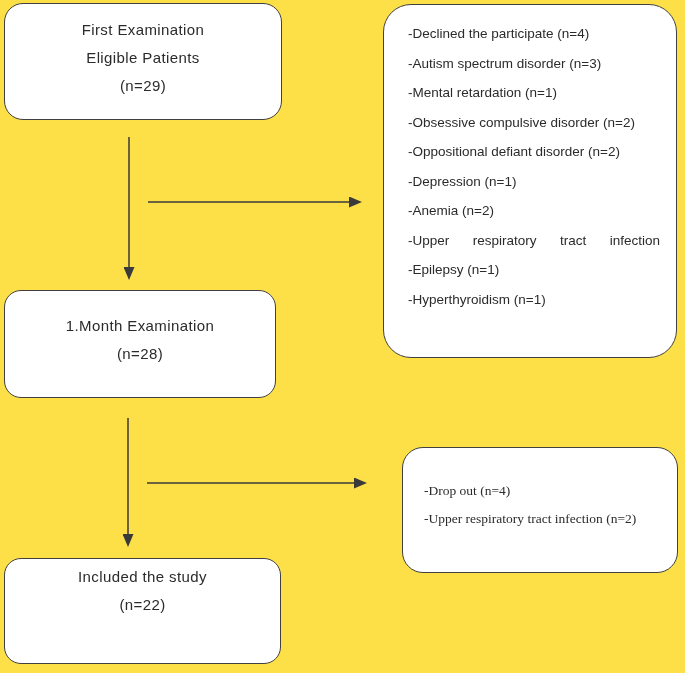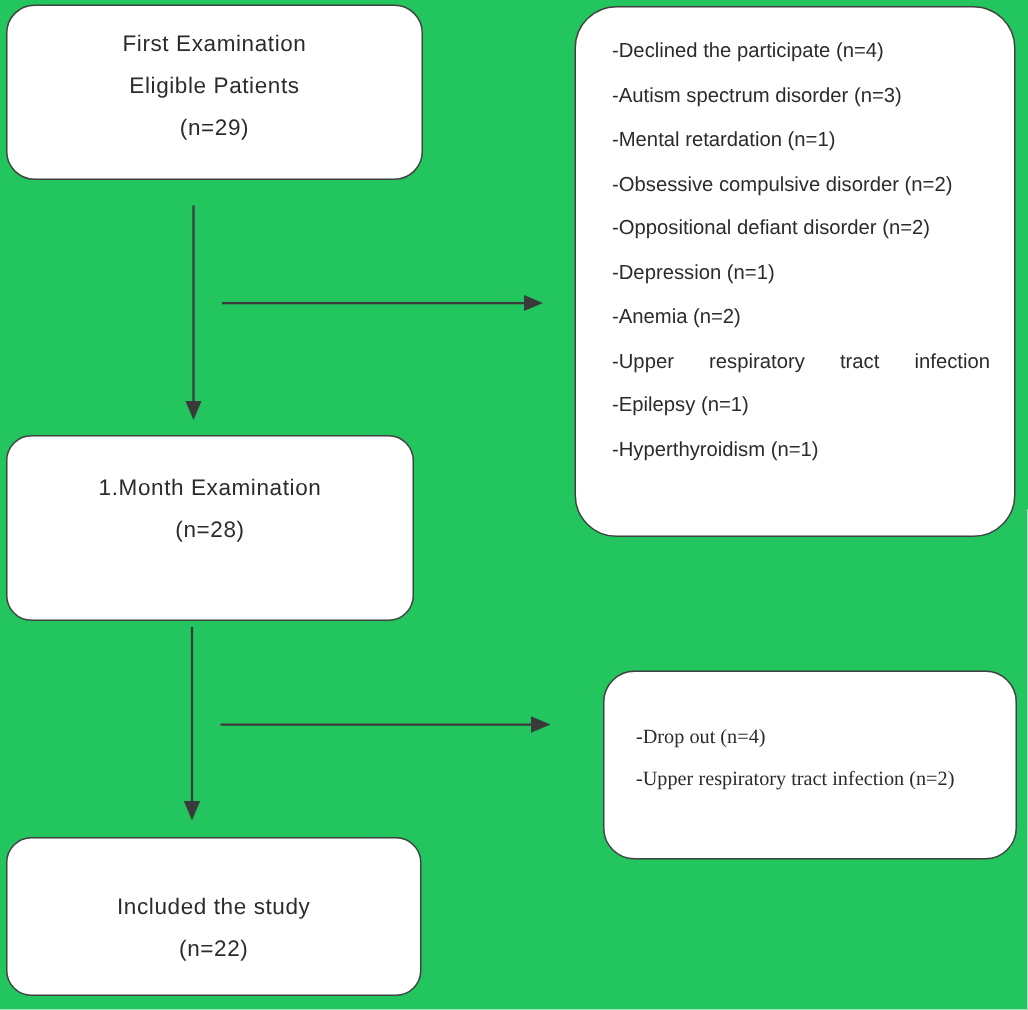--- a/index.html
+++ b/index.html
@@ -5,21 +5,21 @@
   html, body {
     margin: 0;
     padding: 0;
     background: #ffffff;
     font-family: "Liberation Sans", sans-serif;
   }
   .canvas {
     position: relative;
     width: 685px;
     height: 673px;
-    background: #22c55e;
+    background: #fde047;
     overflow: hidden;
   }
   .arrow-layer {
     position: absolute;
     left: 0;
     top: 0;
     width: 685px;
     height: 673px;
   }
   .box {
@@ -53,21 +53,21 @@
     white-space: nowrap;
   }
   .excl-item:nth-child(8) {
     white-space: normal;
     text-align: justify;
     text-align-last: justify;
   }
   
   .box-month {
     left: 4px; top: 290px;
-    width: 272px; height: 124px;
+    width: 272px; height: 108px;
     border-radius: 17px;
     text-align: center;
     font-size: 15px;
     letter-spacing: 0.4px;
     padding-top: 21px;
   }
   .box-month .bline { line-height: 28px; }
   
   .box-dropout {
     left: 402px; top: 447px;
@@ -82,21 +82,21 @@
     font-family: Liberation Serif, serif;
   }
   
   .box-included {
     left: 4px; top: 558px;
     width: 277px; height: 106px;
     border-radius: 17px;
     text-align: center;
     font-size: 15px;
     letter-spacing: 0.4px;
-    padding-top: 32px;
+    padding-top: 4px;
   }
   .box-included .bline { line-height: 28px; }
 </style>
 </head>
 <body>
 
 <div class="canvas">
 
   <svg class="arrow-layer" width="685" height="673" viewBox="0 0 685 673" xmlns="http://www.w3.org/2000/svg">
     <defs>

